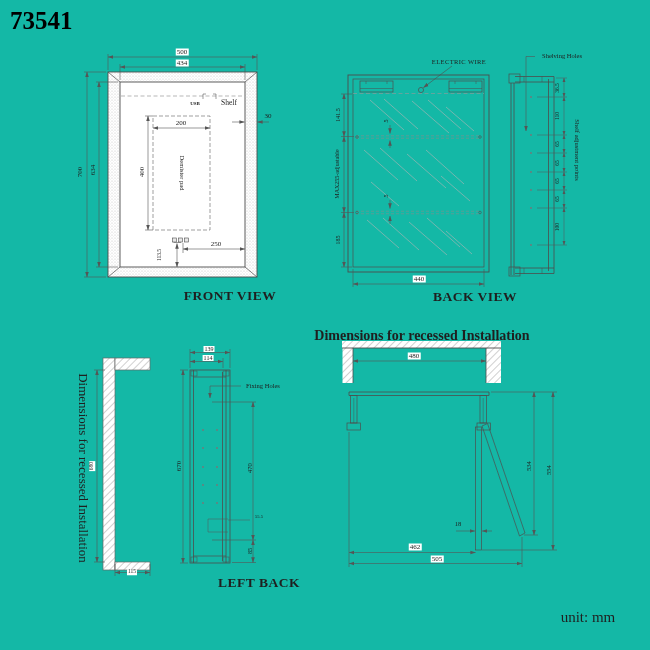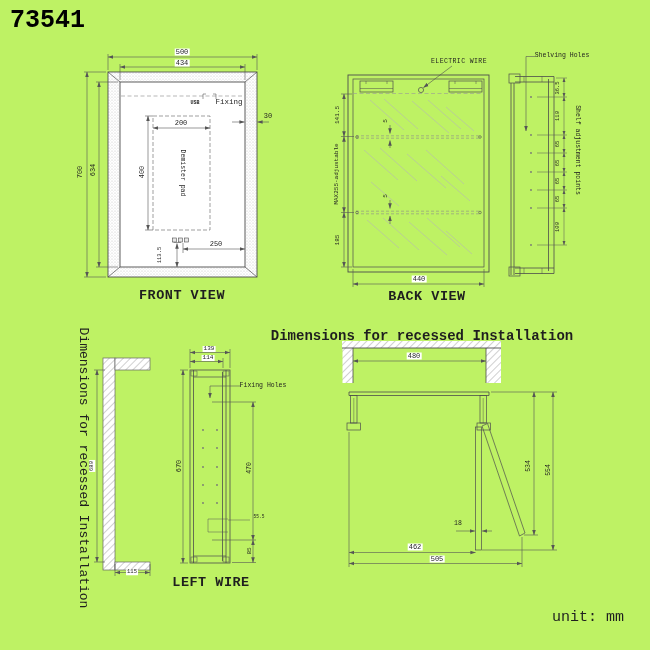--- a/index.html
+++ b/index.html
@@ -1,24 +1,24 @@
 <!DOCTYPE html>
 <html><head>
 <meta charset="utf-8">
 <style>
   html,body{margin:0;padding:0;background:#fff;}
-  #canvas{position:relative;width:650px;height:650px;background:#bef264;overflow:hidden;
-          font-family:Liberation Mono, monospace;color:#1f1f1f;}
+  #canvas{position:relative;width:650px;height:650px;background:#14b8a6;overflow:hidden;
+          font-family:Liberation Serif, serif;color:#1f1f1f;}
   #linework{position:absolute;left:0;top:0;}
   .lbl{position:absolute;white-space:nowrap;transform:translate(-50%,-50%);
        color:#1f1f1f;line-height:1;}
   .rot-ccw{transform:translate(-50%,-50%) rotate(-90deg);}
   .rot-cw{transform:translate(-50%,-50%) rotate(90deg);}
   .bg{background:#fff;padding:0 1px;}
-  .viewlabel{font-weight:bold;letter-spacing:.5px;}
+  .viewlabel{font-weight:bold;letter-spacing:.5px;margin-left:48px;}
   .raw{transform:none;}
 </style>
 </head>
 <body>
 
 <div id="canvas">
 
   <svg id="linework" width="650" height="650" viewBox="0 0 650 650">
     <defs>
       <marker id="arr" viewBox="0 0 10 10" refX="9.5" refY="5" markerWidth="9" markerHeight="9" orient="auto-start-reverse">
@@ -216,21 +216,21 @@
   <div class="lbl raw" style="left:10px;top:8px;font-size:25px;font-weight:bold;color:#000;">73541</div>
   <div class="lbl" style="left:588px;top:617px;font-size:15px;">unit: mm</div>
 
   <div class="lbl bg" style="left:182px;top:52px;font-size:7px;">500</div>
   <div class="lbl bg" style="left:182px;top:62.5px;font-size:7px;">434</div>
   <div class="lbl rot-ccw" style="left:80px;top:172px;font-size:7px;">700</div>
   <div class="lbl rot-ccw" style="left:93px;top:170px;font-size:7px;">634</div>
   <div class="lbl bg" style="left:181px;top:123px;font-size:7px;">200</div>
   <div class="lbl rot-ccw" style="left:142px;top:172px;font-size:7px;">400</div>
   <div class="lbl" style="left:195px;top:103px;font-size:5px;font-weight:bold;">USB</div>
-  <div class="lbl" style="left:229px;top:103px;font-size:7.5px;">Fixing</div>
+  <div class="lbl" style="left:229px;top:103px;font-size:7.5px;">Shelf</div>
   <div class="lbl rot-cw" style="left:181.5px;top:173px;font-size:6.5px;">Demister pad</div>
   <div class="lbl" style="left:268px;top:116px;font-size:7px;">30</div>
   <div class="lbl bg" style="left:216px;top:244px;font-size:7px;">250</div>
   <div class="lbl rot-ccw" style="left:160px;top:255px;font-size:5.5px;">113.5</div>
   <div class="lbl viewlabel" style="left:182px;top:296px;font-size:13.5px;">FRONT VIEW</div>
 
   <div class="lbl" style="left:459px;top:62px;font-size:6.5px;letter-spacing:.4px;">ELECTRIC WIRE</div>
   <div class="lbl rot-ccw" style="left:338px;top:115px;font-size:6px;">141.5</div>
   <div class="lbl rot-ccw" style="left:337px;top:174px;font-size:6px;">MAX255-adjustable</div>
   <div class="lbl rot-ccw" style="left:338px;top:239.5px;font-size:6px;">185</div>
@@ -253,21 +253,21 @@
   <div class="lbl rot-ccw bg" style="left:92px;top:466px;font-size:5.5px;">680</div>
   <div class="lbl bg" style="left:132px;top:572px;font-size:5.5px;">115</div>
 
   <div class="lbl bg" style="left:209px;top:349px;font-size:6px;">139</div>
   <div class="lbl bg" style="left:208px;top:358px;font-size:6px;">114</div>
   <div class="lbl rot-ccw" style="left:179px;top:466px;font-size:7px;">670</div>
   <div class="lbl" style="left:263px;top:386px;font-size:6.5px;">Fixing Holes</div>
   <div class="lbl rot-ccw" style="left:249.5px;top:468px;font-size:6.5px;">470</div>
   <div class="lbl" style="left:259px;top:517px;font-size:4.5px;">55.5</div>
   <div class="lbl rot-ccw" style="left:249.5px;top:551px;font-size:6px;">85</div>
-  <div class="lbl viewlabel" style="left:211px;top:583px;font-size:13.5px;">LEFT WIRE</div>
+  <div class="lbl viewlabel" style="left:211px;top:583px;font-size:13.5px;">LEFT BACK</div>
 
   <div class="lbl" style="left:422px;top:336px;font-size:14px;font-weight:600;">Dimensions for recessed Installation</div>
   <div class="lbl bg" style="left:414px;top:356px;font-size:7px;">480</div>
   <div class="lbl rot-ccw" style="left:529px;top:466px;font-size:6.5px;">534</div>
   <div class="lbl rot-ccw" style="left:549px;top:470px;font-size:6.5px;">554</div>
   <div class="lbl" style="left:458px;top:524px;font-size:6.5px;">18</div>
   <div class="lbl bg" style="left:415px;top:546.5px;font-size:7px;">462</div>
   <div class="lbl bg" style="left:437px;top:558.5px;font-size:7px;">505</div>
 
 </div>

